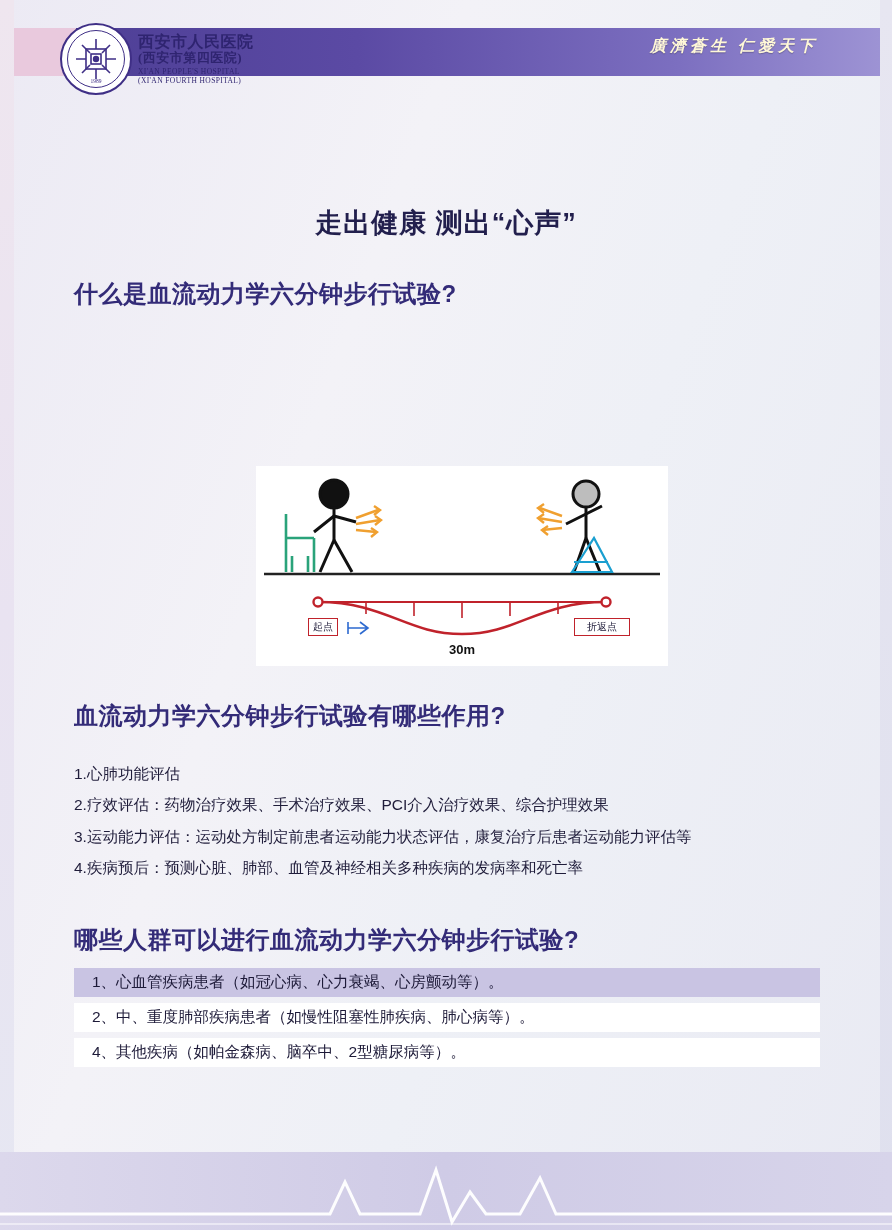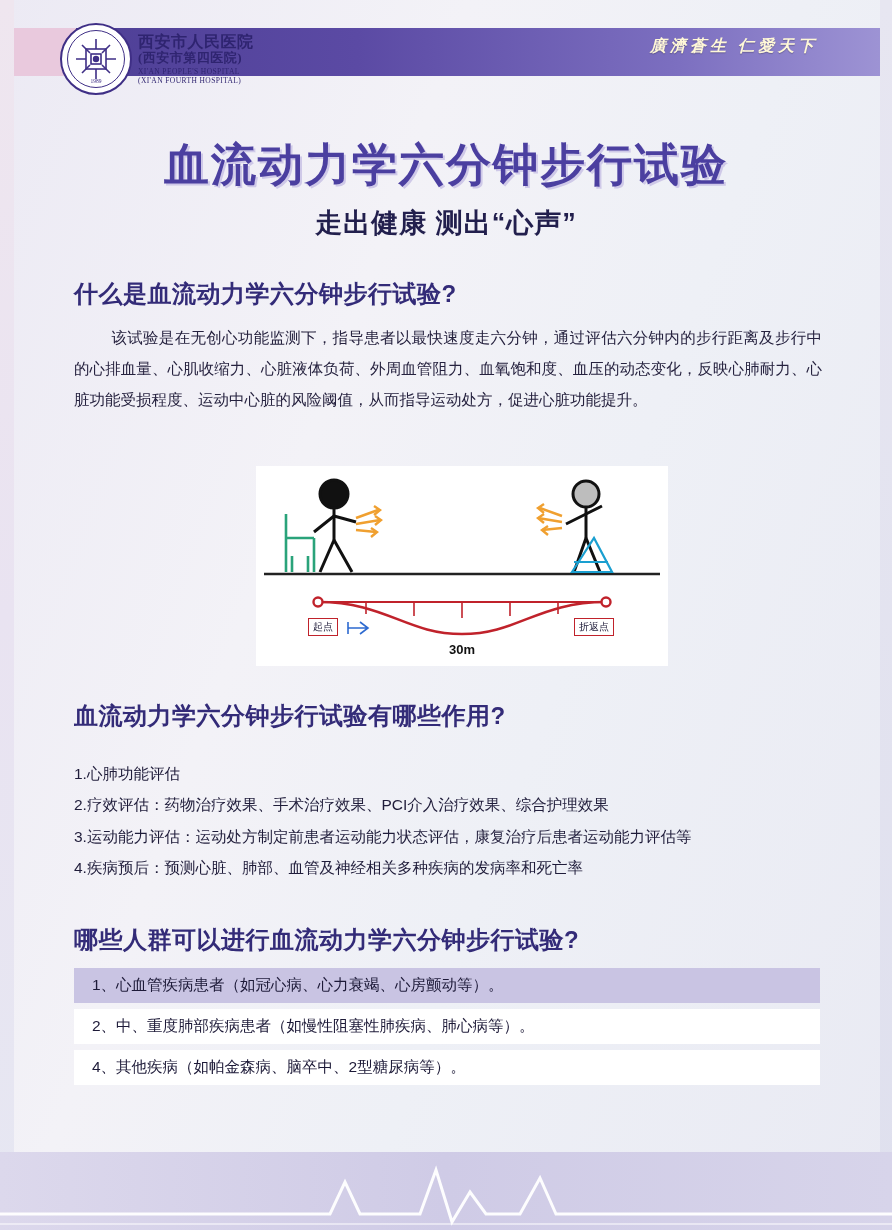--- a/index.html
+++ b/index.html
@@ -104,21 +104,21 @@
 
   .list {
     position: absolute; left: 74px; right: 70px;
     font-size: 15.5px; color: #1f1c3a; line-height: 2.02;
   }
   .list div { white-space: nowrap; }
 
   
   .rows { position: absolute; left: 74px; right: 72px; top: 968px; }
   .row {
-    height: 35px; display: flex; align-items: center;
+    height: 29px; display: flex; align-items: center;
     padding-left: 18px;
     font-size: 15.5px; color: #1d1a38;
     margin-bottom: 6px;
     text-align: center;
   }
   .row.alt { background: #c9c4e3; }
   .row.plain { background: #ffffff; }
 
   
   .ekg {
@@ -155,28 +155,24 @@
       </svg>
     </div>
     <div class="logo-text">
       <div class="logo-cn1">西安市人民医院</div>
       <div class="logo-cn2">(西安市第四医院)</div>
       <div class="logo-en1">XI'AN PEOPLE'S HOSPITAL</div>
       <div class="logo-en2">(XI'AN FOURTH HOSPITAL)</div>
     </div>
   </div>
 
-  <div class="title-main">血流动力学六分钟步行试验</div>
   <div class="title-sub">走出健康 测出“心声”</div>
 
   <div class="h2" style="top:278px">什么是血流动力学六分钟步行试验?</div>
 
-  <div class="body-text" style="top:322px">
-    <span class="indent"></span><span>该试验是在无创心功能监测下，指导患者以最快速度走六分钟，通过评估六分钟内的步行距离及步行中的心排血量、心肌收缩力、心脏液体负荷、外周血管阻力、血氧饱和度、血压的动态变化，反映心肺耐力、心脏功能受损程度、运动中心脏的风险阈值，从而指导运动处方，促进心脏功能提升。</span>
-  </div>
 
   <div class="illus">
     <svg width="412" height="200" viewBox="0 0 412 200">
 
       <line x1="8" y1="108" x2="404" y2="108" stroke="#222" stroke-width="2.4"></line>
 
       <g stroke="#2aa37a" stroke-width="2.6" fill="none">
         <path d="M30 48 L30 106 M30 72 L58 72 M58 72 L58 106 M36 106 L36 90 M52 106 L52 90"></path>
       </g>
 
@@ -222,21 +218,21 @@
         <line x1="302" y1="136" x2="302" y2="148"></line>
       </g>
       <circle cx="62" cy="136" r="4.5" fill="#fff" stroke="#c0222b" stroke-width="2.4"></circle>
       <circle cx="350" cy="136" r="4.5" fill="#fff" stroke="#c0222b" stroke-width="2.4"></circle>
 
       <g stroke="#2d6ad0" stroke-width="1.6" fill="none">
         <path d="M92 162 L112 162 M104 156 L112 162 L104 168 M92 156 L92 168"></path>
       </g>
     </svg>
     <div style="position:absolute;left:52px;top:152px;border:1px solid #c0222b;background:#fff;padding:1px 4px;font-size:10px;color:#1d1a38;">起点</div>
-    <div style="position:absolute;left:318px;top:152px;border:1px solid #c0222b;background:#fff;padding:1px 4px;font-size:10px;color:#1d1a38;">折返点</div>
+    <div style="position:absolute;left:318px;top:152px;border:1px solid #c0222b;background:#fff;padding:1px 12px;font-size:10px;color:#1d1a38;">折返点</div>
     <div style="position:absolute;left:0;right:0;top:176px;text-align:center;font-size:13px;font-weight:bold;color:#111;">30m</div>
   </div>
 
   <div class="h2" style="top:700px">血流动力学六分钟步行试验有哪些作用?</div>
 
   <div class="list" style="top:758px">
     <div>1.心肺功能评估</div>
     <div>2.疗效评估：药物治疗效果、手术治疗效果、PCI介入治疗效果、综合护理效果</div>
     <div>3.运动能力评估：运动处方制定前患者运动能力状态评估，康复治疗后患者运动能力评估等</div>
     <div>4.疾病预后：预测心脏、肺部、血管及神经相关多种疾病的发病率和死亡率</div>

